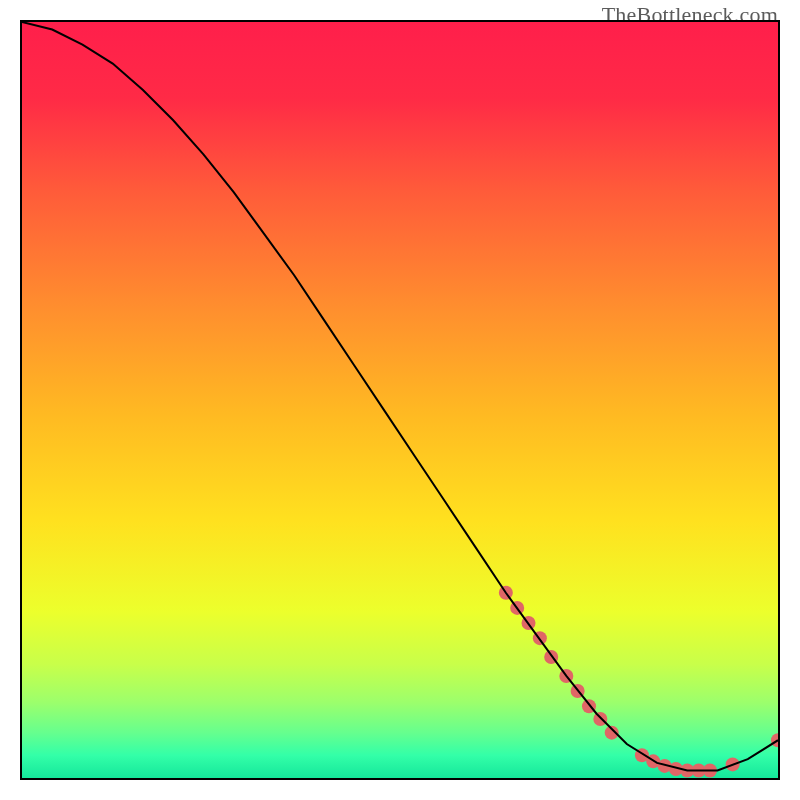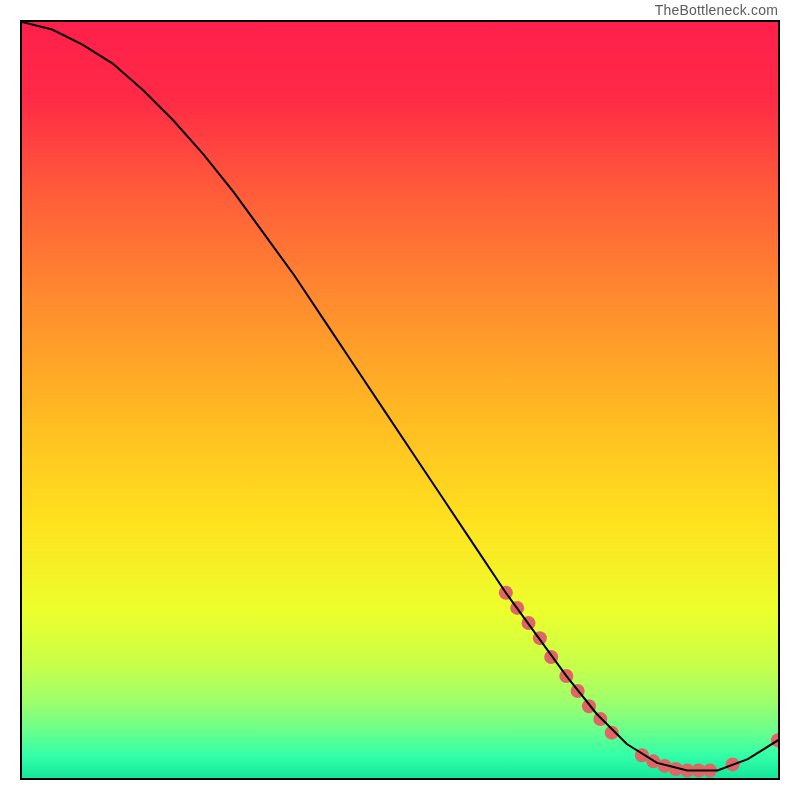--- a/index.html
+++ b/index.html
@@ -27,25 +27,25 @@
     overflow: hidden;
   }
   .gradient-bg {
     position: absolute;
     inset: 0;
   }
   .watermark {
     position: absolute;
     top: 2px;
     right: 22px;
-    font-size: 14px;
+    font-size: 22px;
     font-weight: 500;
     letter-spacing: 0.2px;
     color: #5b5b5b;
-    font-family: Liberation Sans, sans-serif;
+    font-family: Liberation Serif, serif;
   }
   svg.curve {
     position: absolute;
     inset: 0;
     width: 100%;
     height: 100%;
   }
 </style>
 </head>
 <body>

